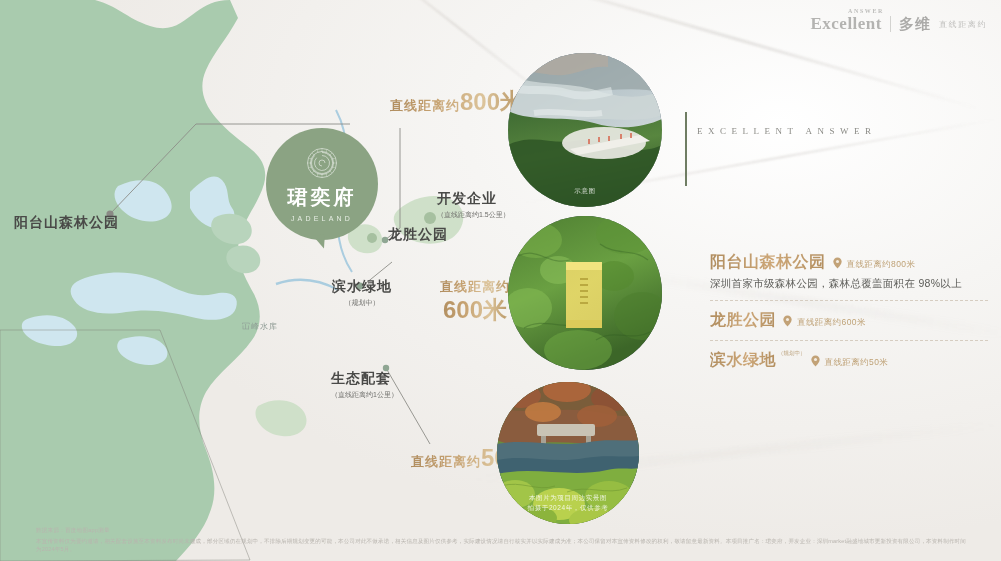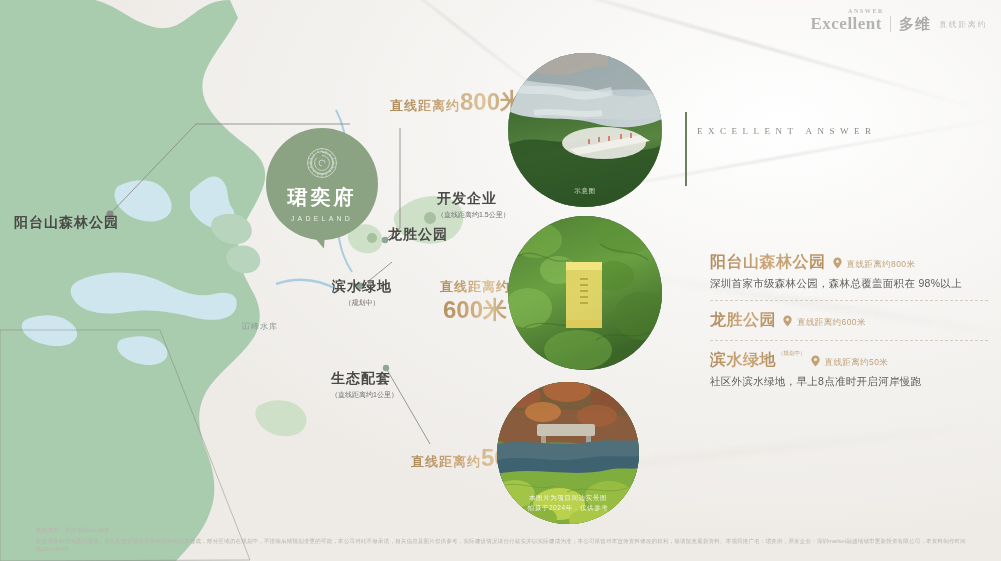--- a/index.html
+++ b/index.html
@@ -339,21 +339,20 @@
     <div class="feat">
       <div class="feat-head">
         <span class="feat-title">滨水绿地</span>
         <span class="feat-sup">（规划中）</span>
         <svg class="pin" viewBox="0 0 10 13">
           <path d="M5 0.4 C2.3 0.4 0.4 2.3 0.4 4.8 C0.4 8.2 5 12.6 5 12.6 C5 12.6 9.6 8.2 9.6 4.8 C9.6 2.3 7.7 0.4 5 0.4 Z" fill="#c2a277"></path>
           <circle cx="5" cy="4.8" r="1.7" fill="#f3ece2"></circle>
         </svg>
         <span class="feat-dist">直线距离约50米</span>
       </div>
-      <div class="feat-desc">社区外滨水绿地，早上8点准时开启河岸慢跑</div>
     </div>
 
   </div>
 
   <div id="footer">
     <div class="fsrc">数据来源：百度地图app测量</div>
     <div class="fdis">本宣传资料仅为要约邀请，相关配套设施至本资料发布时尚未建成，部分区域仍在规划中，不排除后期规划变更的可能，本公司对此不做承诺，相关信息及图片仅供参考，实际建设情况请自行核实并以实际建成为准；本公司保留对本宣传资料修改的权利，敬请留意最新资料。本项目推广名：珺奕府，开发企业：深圳market融盛地城市更新投资有限公司，本资料制作时间为2024年5月。</div>
   </div>
 
 </div>

